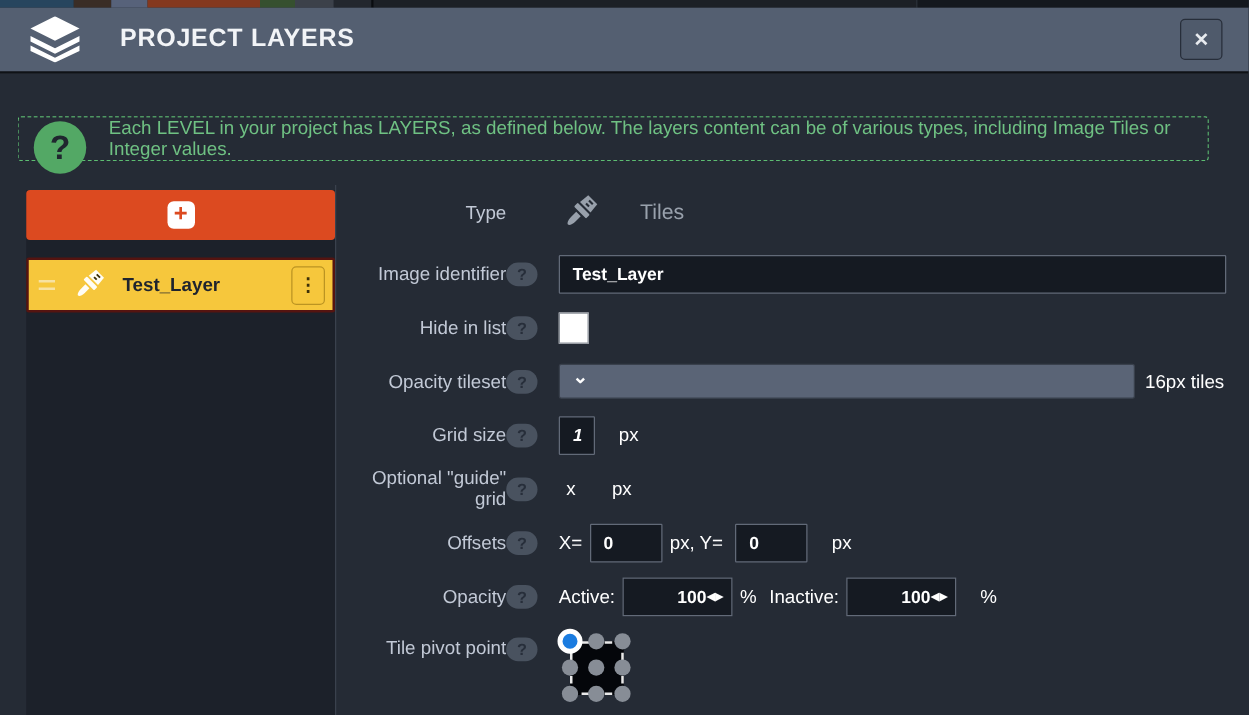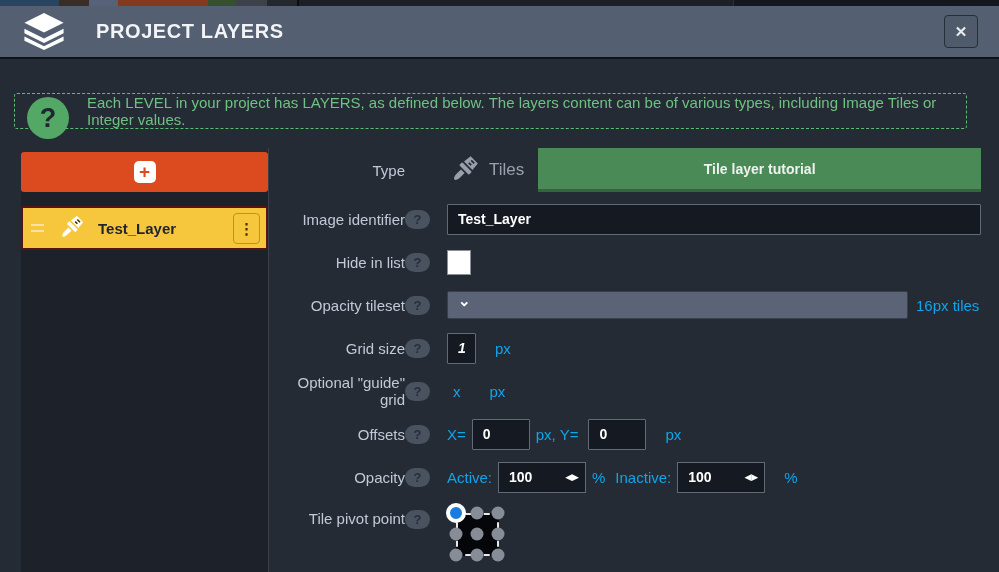--- a/index.html
+++ b/index.html
@@ -62,49 +62,49 @@
   .form-panel { flex:1; margin-left:16px; }
   .form-row { display:flex; align-items:center; height:32px; margin-bottom:11px; }
   .type-row { height:44px; align-items:center; }
   .pivot-row { height:62px; align-items:flex-start; }
   .pivot-row .form-label, .pivot-row .help-wrap { margin-top:6px; }
   .form-label { width:120px; flex-shrink:0; color:#c2c9d6; font-size:15px;text-align:right; }
   .help-wrap { width:42px; flex-shrink:0; display:flex; }
   .help-icon { width:25px; height:19px; border-radius:10px; background:#49525f; color:#272e3a;
                font-weight:bold; font-size:13px; display:flex; align-items:center; justify-content:center; cursor:pointer; }
   .controls { display:flex; align-items:center; flex:1; }
-  .gray { color:#0ea5e9; font-size:15px; }
+  .gray { color:#ffffff; font-size:15px; }
 
   .txt-input { background:#151a22; border:1px solid #626a78; color:#fff; font-weight:bold;
                font-size:14px; padding:0 10px; height:31px; font-family:inherit; border-radius:1px; }
   .txt-input::placeholder { color:#596270; font-weight:normal; }
   .full { flex:1; }
   .w-grid { width:29px;font-style:italic; }
   .w-guide { width:86px; }
   .w-guide::placeholder{ font-size:14px; }
   .w-off { width:58px; }
 
-  .tiles-type { display:flex; align-items:center; color:#99a1ac; font-size:17px; margin-right:14px; }
+  .tiles-type { display:flex; align-items:center; color:#99a1ac; font-size:17px; margin-right:14px;gap:23px; }
   .tiles-type svg { margin-right:8px; }
   .tutorial-btn { flex:1; height:44px; background:#4a8a56; border:none; border-bottom:3px solid #33663f;
                   color:#eef2ee; font-weight:bold; font-size:14px; font-family:inherit; cursor:pointer; }
 
   .checkbox { width:24px; height:25px; background:#fff; border:1px solid #8a9098; cursor:pointer; }
 
   .select-box { width:461px; height:28px; background:#5a6476; border:1px solid #39404c; border-radius:2px;
                 color:#fff; font-weight:bold; font-size:14px; display:flex; align-items:center;
                 padding:0 8px 0 10px; cursor:pointer; }
   .select-box .sel-label { flex:1; }
   .chevron { font-weight:bold; font-size:15px; margin-top:-8px; }
   .suffix { margin-left:8px; }
 
   .stepper { display:flex; align-items:center; background:#151a22; border:1px solid #626a78;
              height:31px; width:88px; padding:0 6px 0 0; }
   .stepper input { flex:1; width:50px; background:transparent; border:none; color:#fff;
-                   font-weight:bold; font-size:14px; padding:0 0 0 10px; font-family:inherit; outline:none; }
+                   font-weight:bold; font-size:14px; padding:0 0 0 10px; font-family:inherit; outline:none;text-align:right; }
   .arrows { color:#fff; font-size:9px; letter-spacing:0; cursor:pointer; }
 
   .sp-r6 { margin-right:6px; } .sp-lr { margin:0 10px 0 6px; } .sp-l6 { margin-left:19px; }
 
   
   .pivot { position:relative; width:62px; height:62px; }
   .pivot-square { position:absolute; left:9px; top:9px; width:43px; height:43px;
                   background:#04060a; border:2px dashed #e9e9e9; }
   .dot { position:absolute; width:13px; height:13px; border-radius:50%; background:#878d96;
          transform:translate(-50%,-50%); cursor:pointer; }
@@ -187,21 +187,20 @@
             <svg viewBox="0 0 40 40" width="34" height="34">
               <g transform="rotate(45 20 20)" fill="#98a0ab">
                 <path d="M14 3 h12 l1 10 h-14 z"></path>
                 <rect x="12" y="15" width="16" height="5" rx="1"></rect>
                 <path d="M17 22 h6 v7 c0 4 -1.5 7 -3 7 s-3 -3 -3 -7 z"></path>
                 <path d="M18 5 h5 v2 h-5 z M18 9 h4 v2 h-4 z" fill="#252b35"></path>
               </g>
             </svg>
             <span>Tiles</span>
           </span>
-          <button class="tutorial-btn">Tile layer tutorial</button>
         </div>
       </div>
 
       <div class="form-row">
         <div class="form-label">Image identifier</div>
         <div class="help-wrap">
             <span class="help-icon">
               <span>?</span>
             </span>
           </div>

